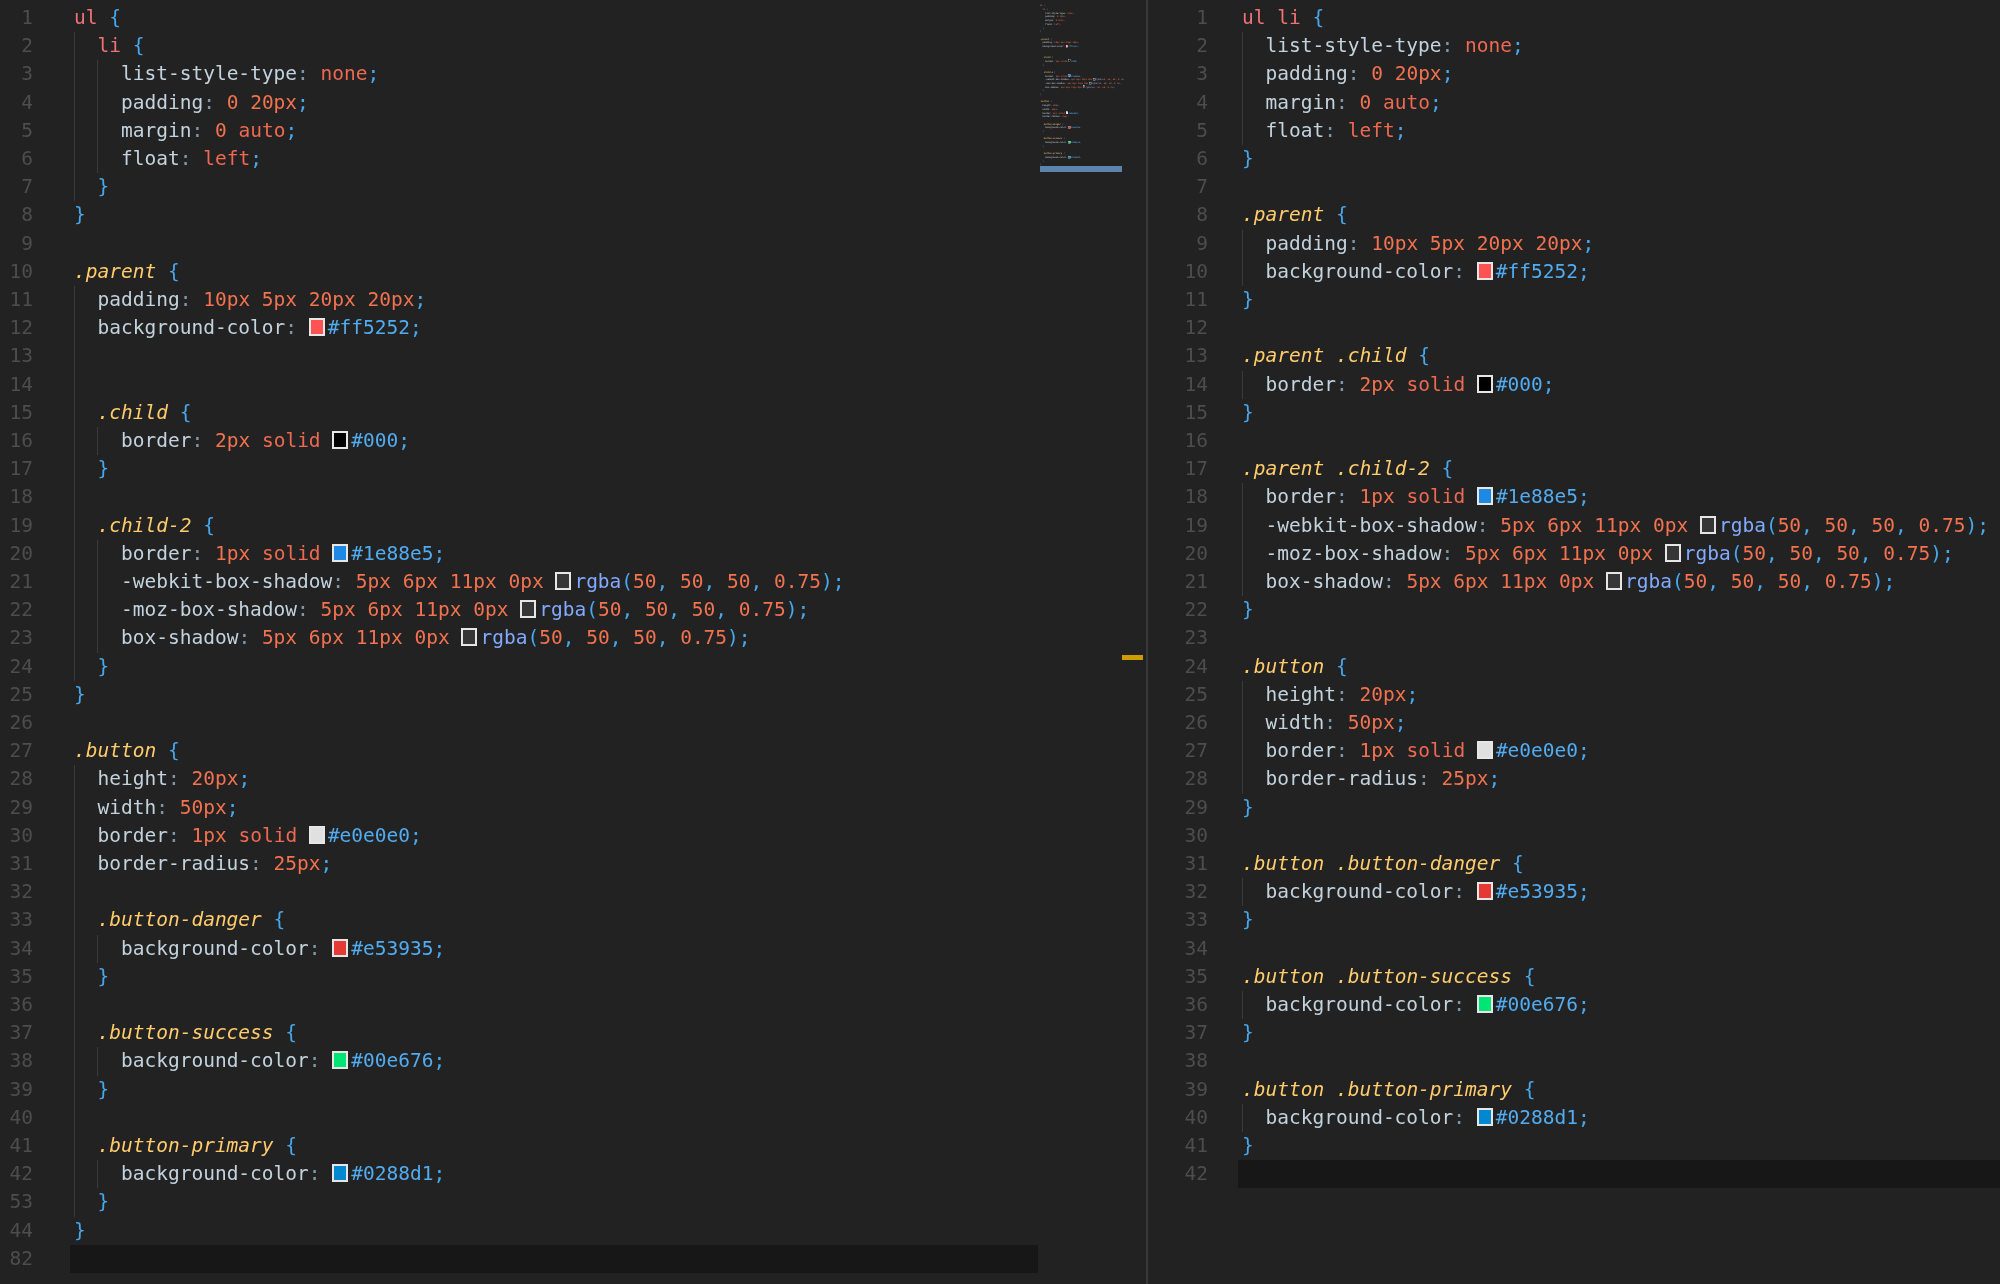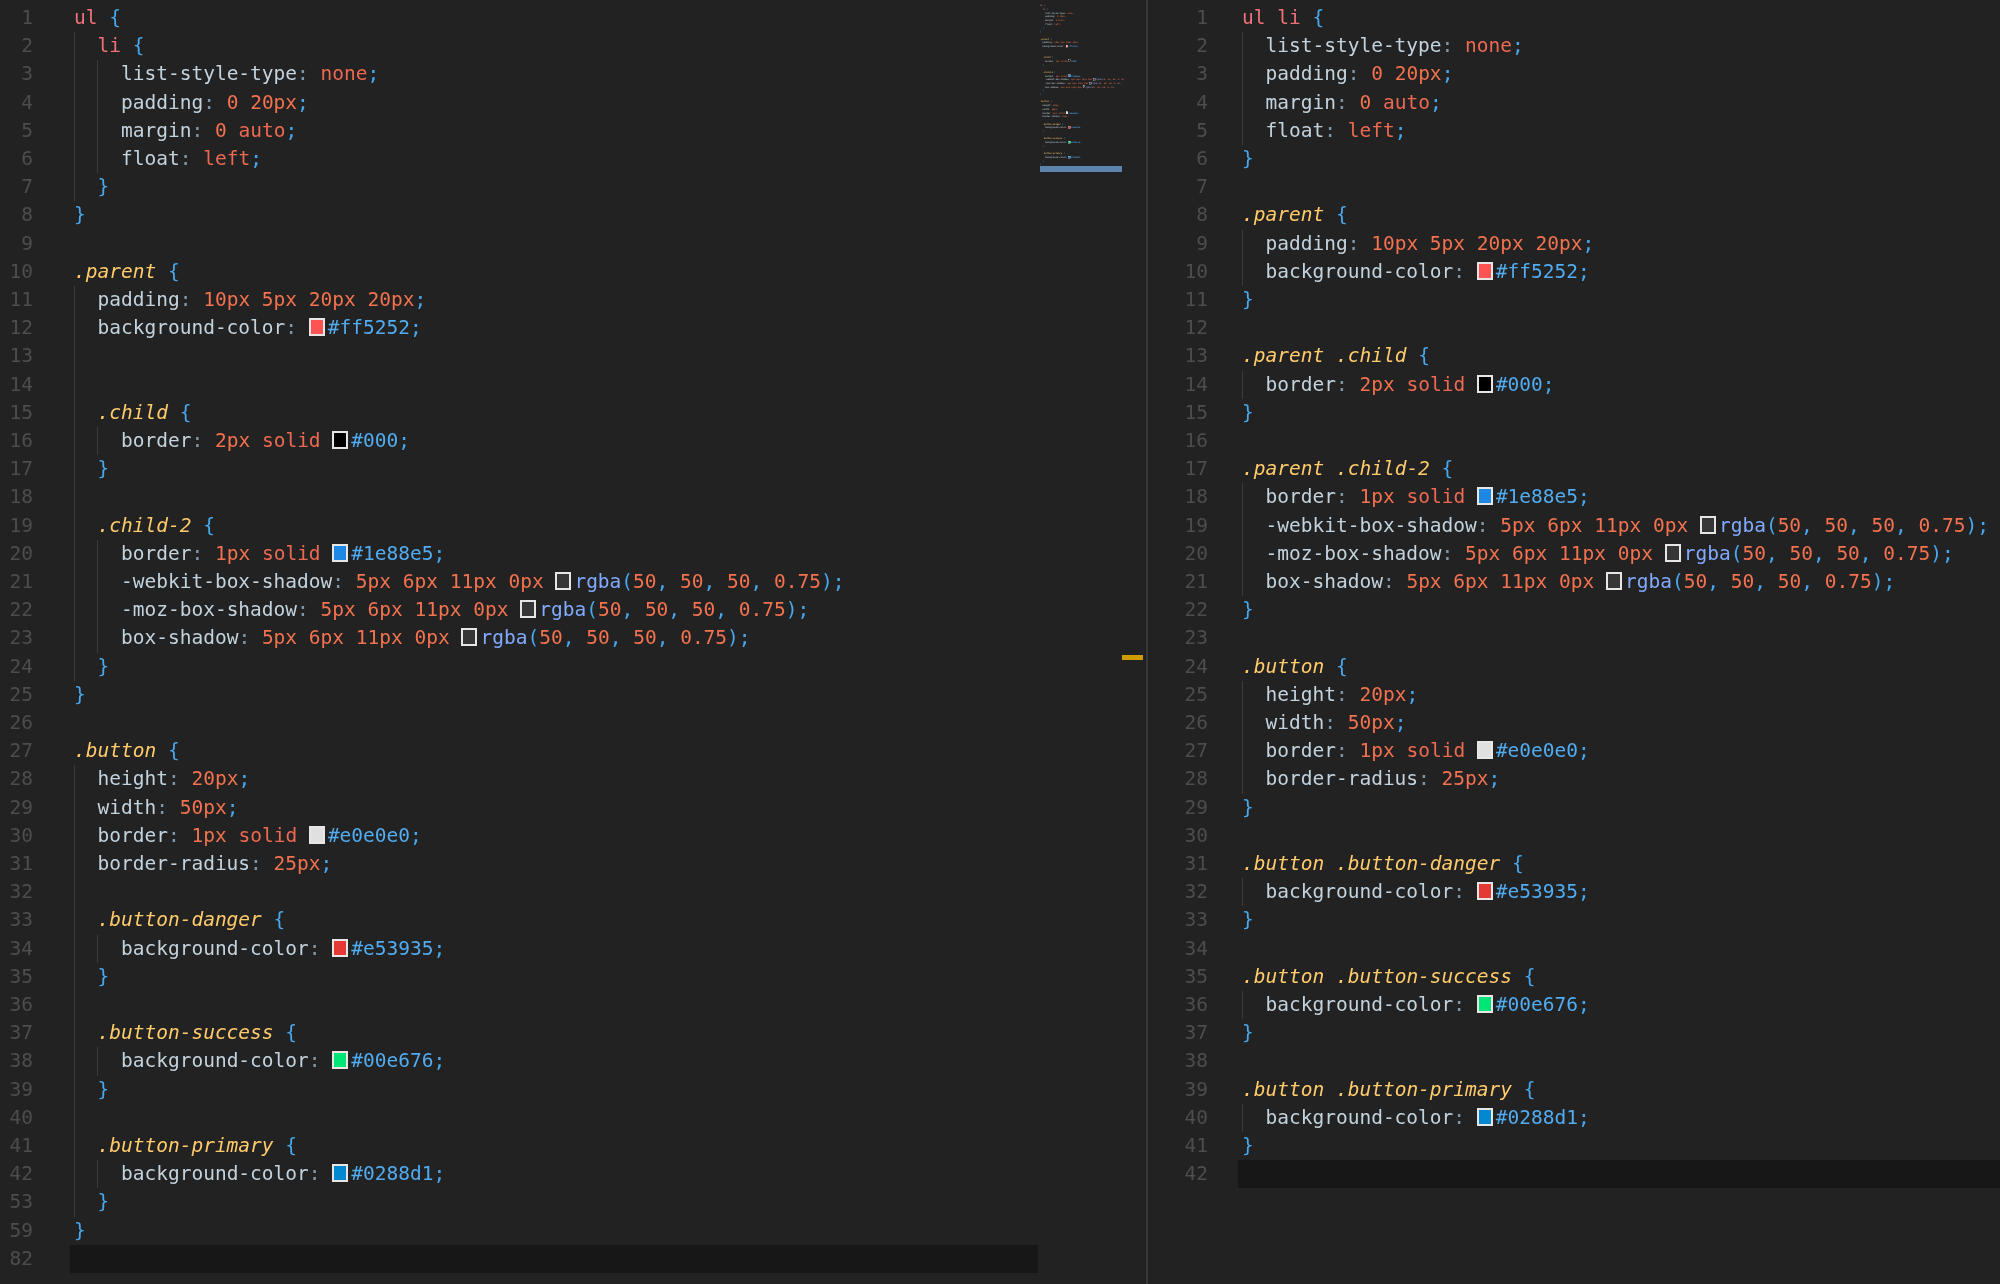--- a/index.html
+++ b/index.html
@@ -75,21 +75,21 @@
         <div class="ln" style="top: 934.6px; left: 0px; width: 33px; color: rgb(77, 77, 77);">34</div>
         <div class="ln" style="top: 962.8px; left: 0px; width: 33px; color: rgb(77, 77, 77);">35</div>
         <div class="ln" style="top: 991px; left: 0px; width: 33px; color: rgb(77, 77, 77);">36</div>
         <div class="ln" style="top: 1019.2px; left: 0px; width: 33px; color: rgb(77, 77, 77);">37</div>
         <div class="ln" style="top: 1047.4px; left: 0px; width: 33px; color: rgb(77, 77, 77);">38</div>
         <div class="ln" style="top: 1075.6px; left: 0px; width: 33px; color: rgb(77, 77, 77);">39</div>
         <div class="ln" style="top: 1103.8px; left: 0px; width: 33px; color: rgb(77, 77, 77);">40</div>
         <div class="ln" style="top: 1132px; left: 0px; width: 33px; color: rgb(77, 77, 77);">41</div>
         <div class="ln" style="top: 1160.2px; left: 0px; width: 33px; color: rgb(77, 77, 77);">42</div>
         <div class="ln" style="top: 1188.4px; left: 0px; width: 33px; color: rgb(77, 77, 77);">53</div>
-        <div class="ln" style="top: 1216.6px; left: 0px; width: 33px; color: rgb(77, 77, 77);">59</div>
+        <div class="ln" style="top: 1216.6px; left: 0px; width: 33px; color: rgb(77, 77, 77);">44</div>
         <div class="ln" style="top: 1244.8px; left: 0px; width: 33px; color: rgb(77, 77, 77);">82</div>
       </div>
     <div id="code-left"></div>
   <div class="row" style="top: 4px; left: 74px;"><span class="txt"><span class="tk-t" style="color: rgb(240, 113, 120);">ul</span><span class="tk-w" style="color: rgb(195, 211, 222);"> </span><span class="tk-b" style="color: rgb(71, 168, 238);">{</span></span></div>
       <div class="row" style="top: 32.2px; left: 74px;"><div class="guide" style="left: 0px; background: rgb(58, 58, 58);"></div><span class="txt"><span class="tk-w" style="color: rgb(195, 211, 222);">  </span><span class="tk-t" style="color: rgb(240, 113, 120);">li</span><span class="tk-w" style="color: rgb(195, 211, 222);"> </span><span class="tk-b" style="color: rgb(71, 168, 238);">{</span></span></div>
       <div class="row" style="top: 60.4px; left: 74px;"><div class="guide" style="left: 0px; background: rgb(58, 58, 58);"></div><div class="guide" style="left: 23.4799px; background: rgb(58, 58, 58);"></div><span class="txt"><span class="tk-w" style="color: rgb(195, 211, 222);">    </span><span class="tk-p" style="color: rgb(195, 211, 222);">list-style-type</span><span class="tk-o" style="color: rgb(126, 152, 169);">:</span><span class="tk-w" style="color: rgb(195, 211, 222);"> </span><span class="tk-k" style="color: rgb(238, 105, 81);">none</span><span class="tk-b" style="color: rgb(71, 168, 238);">;</span></span></div>
       <div class="row" style="top: 88.6px; left: 74px;"><div class="guide" style="left: 0px; background: rgb(58, 58, 58);"></div><div class="guide" style="left: 23.4799px; background: rgb(58, 58, 58);"></div><span class="txt"><span class="tk-w" style="color: rgb(195, 211, 222);">    </span><span class="tk-p" style="color: rgb(195, 211, 222);">padding</span><span class="tk-o" style="color: rgb(126, 152, 169);">:</span><span class="tk-w" style="color: rgb(195, 211, 222);"> </span><span class="tk-n" style="color: rgb(243, 114, 79);">0 20px</span><span class="tk-b" style="color: rgb(71, 168, 238);">;</span></span></div>
       <div class="row" style="top: 116.8px; left: 74px;"><div class="guide" style="left: 0px; background: rgb(58, 58, 58);"></div><div class="guide" style="left: 23.4799px; background: rgb(58, 58, 58);"></div><span class="txt"><span class="tk-w" style="color: rgb(195, 211, 222);">    </span><span class="tk-p" style="color: rgb(195, 211, 222);">margin</span><span class="tk-o" style="color: rgb(126, 152, 169);">:</span><span class="tk-w" style="color: rgb(195, 211, 222);"> </span><span class="tk-n" style="color: rgb(243, 114, 79);">0</span><span class="tk-w" style="color: rgb(195, 211, 222);"> </span><span class="tk-k" style="color: rgb(238, 105, 81);">auto</span><span class="tk-b" style="color: rgb(71, 168, 238);">;</span></span></div>
       <div class="row" style="top: 145px; left: 74px;"><div class="guide" style="left: 0px; background: rgb(58, 58, 58);"></div><div class="guide" style="left: 23.4799px; background: rgb(58, 58, 58);"></div><span class="txt"><span class="tk-w" style="color: rgb(195, 211, 222);">    </span><span class="tk-p" style="color: rgb(195, 211, 222);">float</span><span class="tk-o" style="color: rgb(126, 152, 169);">:</span><span class="tk-w" style="color: rgb(195, 211, 222);"> </span><span class="tk-k" style="color: rgb(238, 105, 81);">left</span><span class="tk-b" style="color: rgb(71, 168, 238);">;</span></span></div>
       <div class="row" style="top: 173.2px; left: 74px;"><div class="guide" style="left: 0px; background: rgb(58, 58, 58);"></div><span class="txt"><span class="tk-w" style="color: rgb(195, 211, 222);">  </span><span class="tk-b" style="color: rgb(71, 168, 238);">}</span></span></div>

